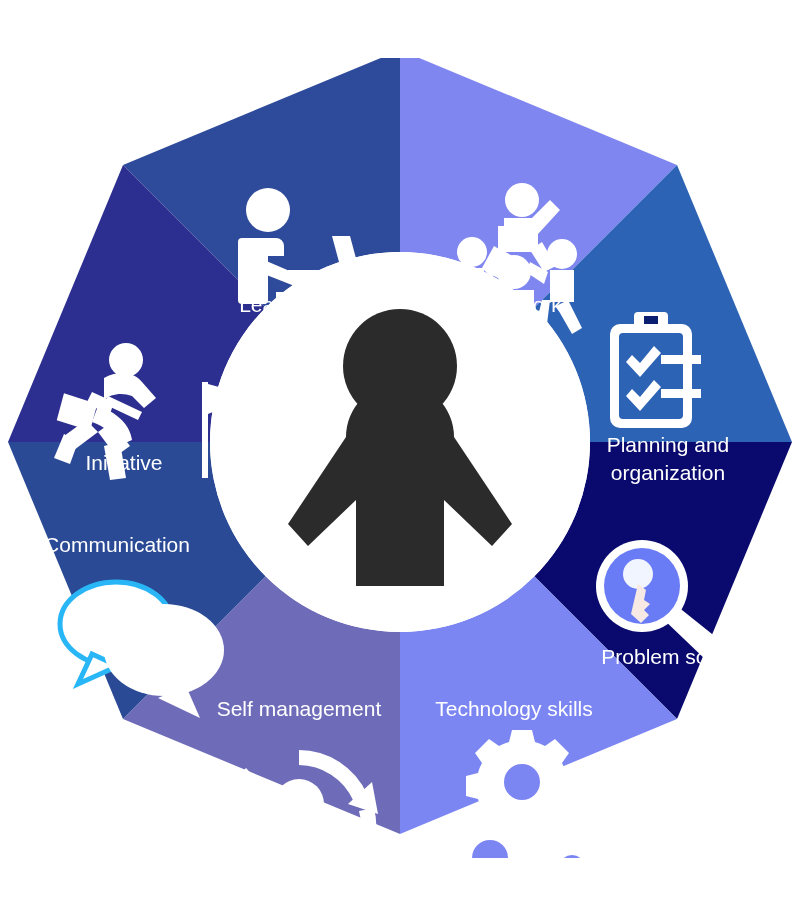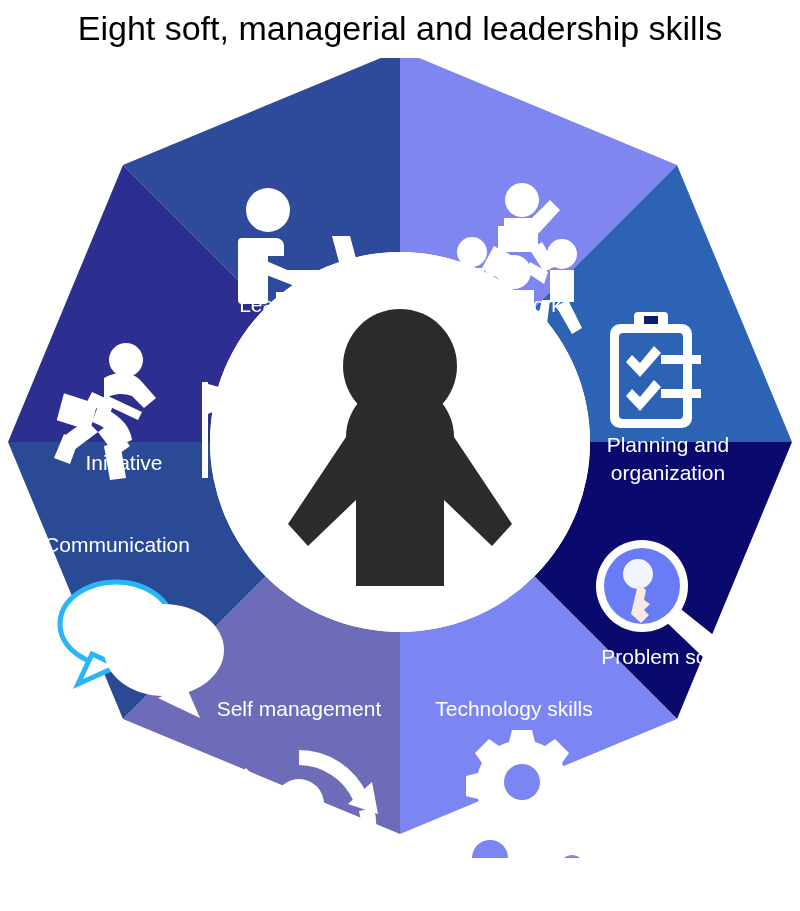--- a/index.html
+++ b/index.html
@@ -16,21 +16,20 @@
     fill:#ffffff;font-family:"Liberation Sans",sans-serif;
     font-size:21px;text-anchor:middle;dominant-baseline:middle;
   }
   .icon-white{fill:#ffffff;}
 </style>
 </head>
 <body>
 
 <div id="page">
 
-  <div id="title">Eight soft, managerial and leadership skills</div>
 
   <div id="wheel">
     <svg width="800" height="800" viewBox="0 0 800 800" xmlns="http://www.w3.org/2000/svg">
 
       <defs>
         <mask id="donut-mask">
           <rect x="0" y="0" width="800" height="800" fill="black"></rect>
           <circle cx="400" cy="384" r="392" fill="white"></circle>
           <circle cx="400" cy="384" r="190" fill="black"></circle>
         </mask>

